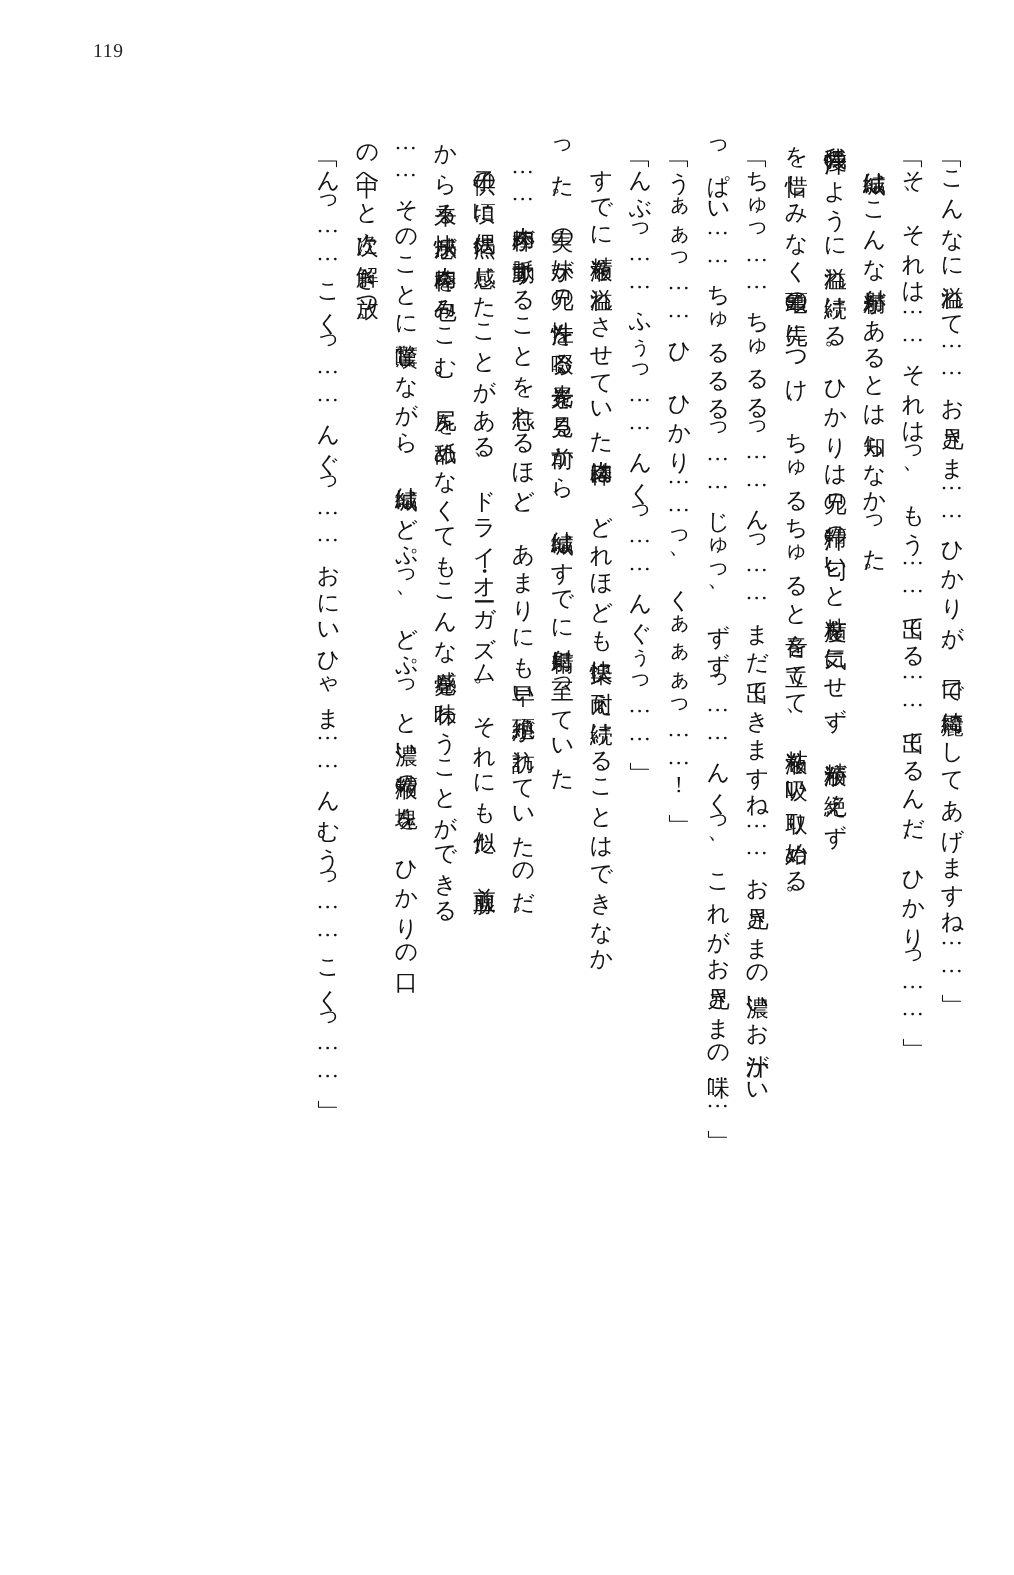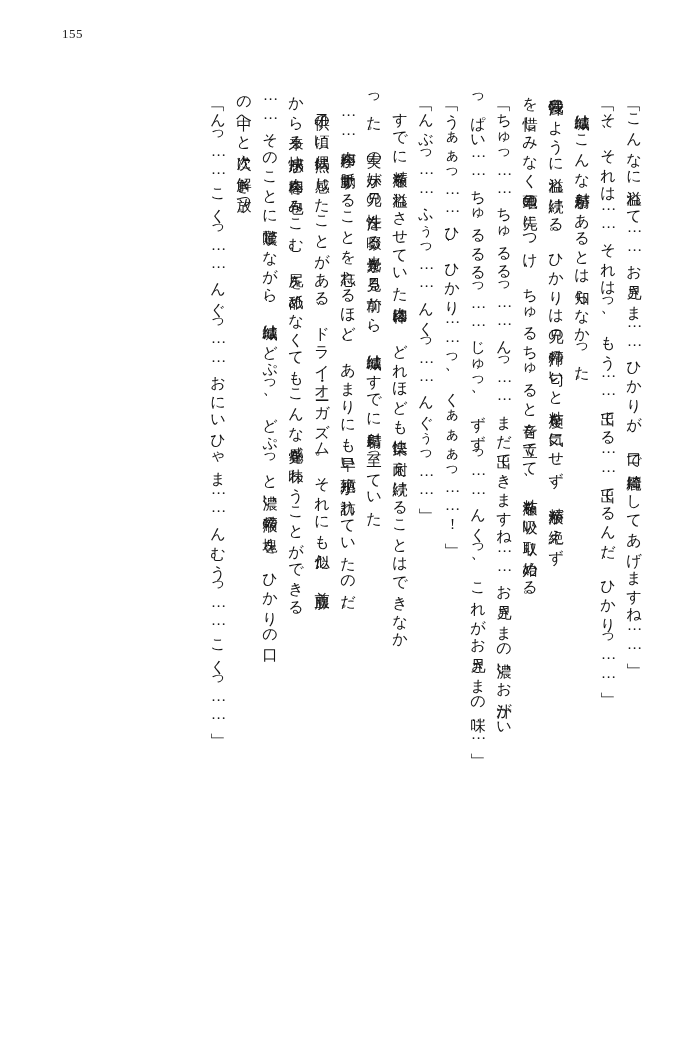--- a/index.html
+++ b/index.html
@@ -57,21 +57,21 @@
   }
   .vline.indent {
     padding-top: 16px;
   }
 </style>
 </head>
 <body>
 
 <div id="page">
 
-  <div id="page-number">155</div>
+  <div id="page-number">119</div>
 
   <div id="text-block">
       <div class="vline indent">「こんなに溢れて……お兄さま……ひかりが、口で綺麗にしてあげますね……」</div>
       <div class="vline indent">「そ、それは……それはっ、もう……出てる……出てるんだ、ひかりっ……」</div>
       <div class="vline indent">結城はこんな射精があるとは知らなかった。</div>
       <div class="vline">我慢汁のように溢れ続ける。ひかりは兄の精汁の匂いと粘度を気にせず、精液が絶えず</div>
       <div class="vline">を惜しみなく亀頭の先につけ、ちゅるちゅると音を立てて、粘液を吸い取り始める。</div>
       <div class="vline indent">「ちゅっ……ちゅるるっ……んっ……まだ出てきますね……お兄さまの濃いお汁がい</div>
       <div class="vline">っぱい……ちゅるるるっ……じゅっ、ずずっ……んくっ、これがお兄さまの味……」</div>
       <div class="vline indent">「うぁぁっ……ひ、ひかり……っ、くぁぁぁっ……!」</div>

